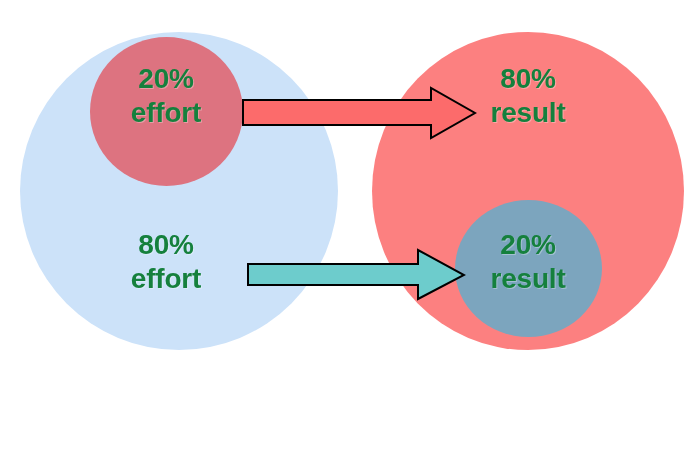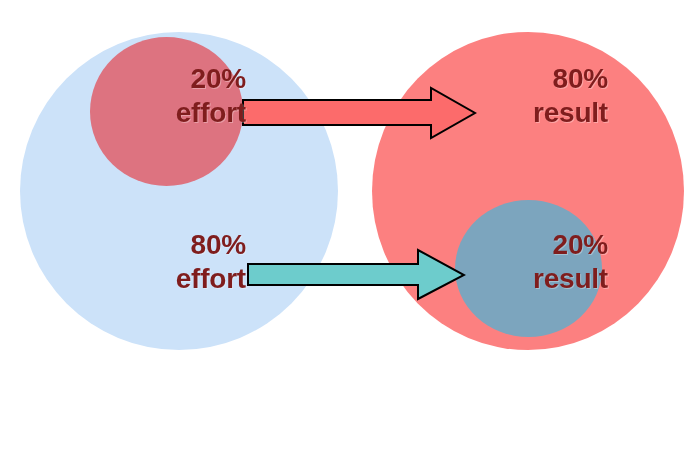--- a/index.html
+++ b/index.html
@@ -47,22 +47,22 @@
   
   #circle-result-20 {
     left: 455px;
     top: 200px;
     width: 147px;
     height: 137px;
     background: #7ca5be;
   }
   .label {
     position: absolute;
-    text-align: right;
-    color: #7f1d1d;
+    text-align: center;
+    color: #15803d;
     font-weight: bold;
     font-size: 28px;
     line-height: 1.22;
     letter-spacing: -0.2px;
     white-space: pre-line;
     text-shadow: 1px 1px 0 rgba(255,255,255,0.30);
     user-select: none;
   }
   #label-effort-20 { left: 86px;  top: 62px;  width: 160px; }
   #label-effort-80 { left: 86px;  top: 228px; width: 160px; }

